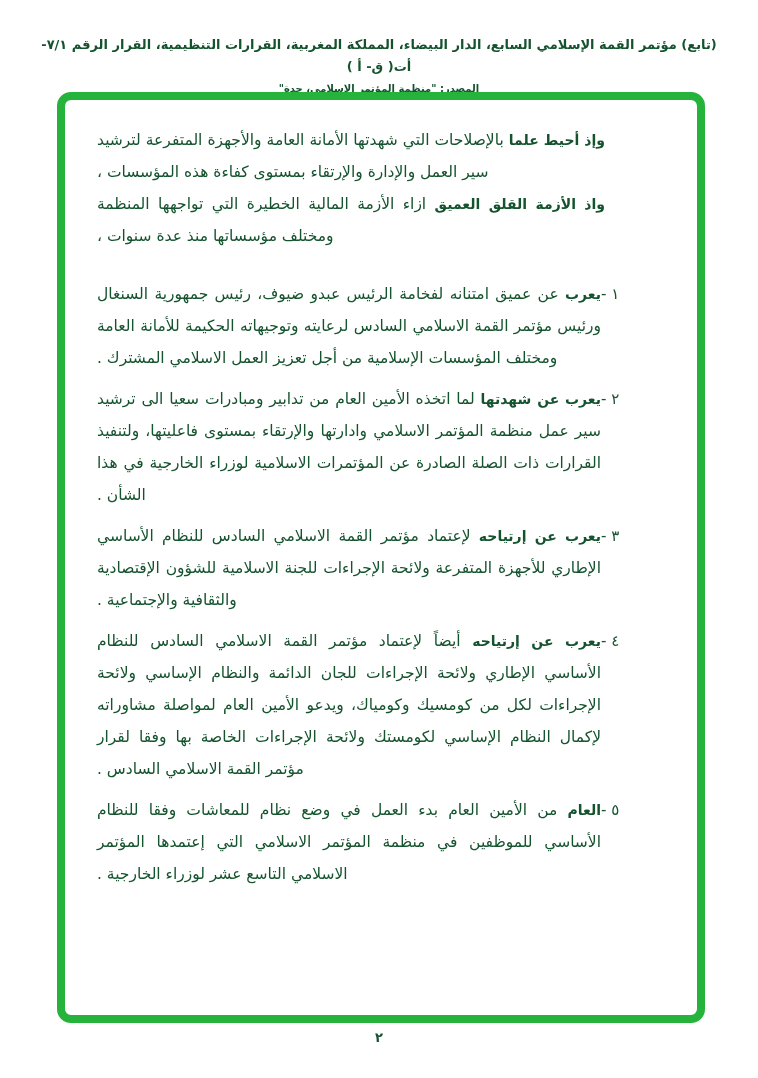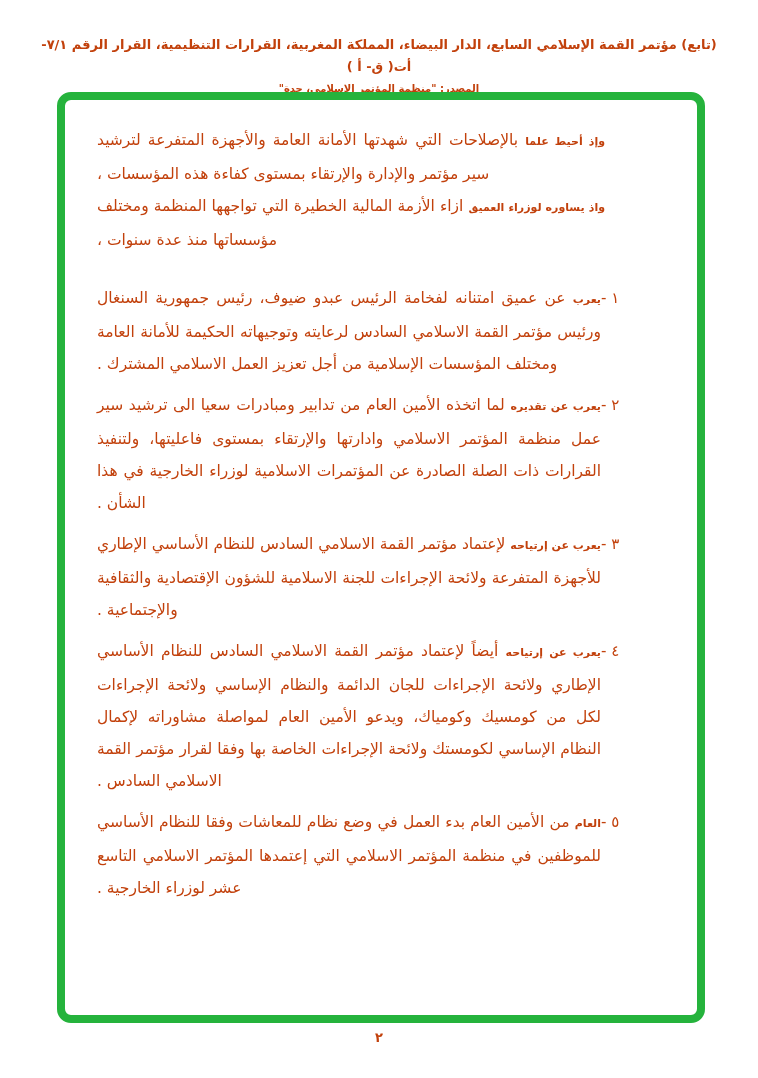--- a/index.html
+++ b/index.html
@@ -6,21 +6,21 @@
     margin: 0;
     padding: 0;
     background: #ffffff;
   }
   .page {
     position: relative;
     width: 758px;
     height: 1078px;
     background: #ffffff;
     font-family: "DejaVu Sans", sans-serif;
-    color: #c2410c;
+    color: #14532d;
     overflow: hidden;
   }
   .doc-header {
     position: absolute;
     top: 34px;
     left: 0;
     width: 758px;
     text-align: center;
     direction: rtl;
   }
@@ -54,21 +54,21 @@
     line-height: 32px;
     text-align: justify;
     text-align-last: left;
   }
   .box-content p {
     margin: 0;
     text-indent: 42px;
   }
   .lead {
     font-weight: bold;
-    font-size: 11px;
+    font-size: 14px;
   }
   .numbered-list {
     margin-top: 26px;
   }
   .list-item {
     display: flex;
     margin-bottom: 9px;
   }
   .item-marker {
     flex: 0 0 46px;
@@ -96,35 +96,35 @@
 <div class="page">
 
   <div class="doc-header">
     <div class="doc-header-line1">(تابع) مؤتمر القمة الإسلامي السابع، الدار البيضاء، المملكة المغربية، القرارات التنظيمية، القرار الرقم ٧/١- أت( ق- أ )</div>
     <div class="doc-header-line2">المصدر: "منظمة المؤتمر الإسلامي، جدة"</div>
   </div>
 
   <div class="decision-box" style="border-color: rgb(37, 179, 60);">
     <div class="box-content">
 
-      <p><span class="lead">وإذ أحيط علما</span> <span>بالإصلاحات التي شهدتها الأمانة العامة والأجهزة المتفرعة لترشيد سير مؤتمر والإدارة والإرتقاء بمستوى كفاءة هذه المؤسسات ،</span></p>
+      <p><span class="lead">وإذ أحيط علما</span> <span>بالإصلاحات التي شهدتها الأمانة العامة والأجهزة المتفرعة لترشيد سير العمل والإدارة والإرتقاء بمستوى كفاءة هذه المؤسسات ،</span></p>
 
-      <p><span class="lead">واذ يساوره لوزراء العميق</span> <span>ازاء الأزمة المالية الخطيرة التي تواجهها المنظمة ومختلف مؤسساتها منذ عدة سنوات ،</span></p>
+      <p><span class="lead">واذ الأزمة القلق العميق</span> <span>ازاء الأزمة المالية الخطيرة التي تواجهها المنظمة ومختلف مؤسساتها منذ عدة سنوات ،</span></p>
 
 
       <div class="numbered-list">
 
         <div class="list-item">
           <div class="item-marker">١ -</div>
           <div class="item-body"><span class="lead">يعرب</span> <span>عن عميق امتنانه لفخامة الرئيس عبدو ضيوف، رئيس جمهورية السنغال ورئيس مؤتمر القمة الاسلامي السادس لرعايته وتوجيهاته الحكيمة للأمانة العامة ومختلف المؤسسات الإسلامية من أجل تعزيز العمل الاسلامي المشترك .</span></div>
         </div>
 
         <div class="list-item">
           <div class="item-marker">٢ -</div>
-          <div class="item-body"><span class="lead">يعرب عن تقديره</span> <span>لما اتخذه الأمين العام من تدابير ومبادرات سعيا الى ترشيد سير عمل منظمة المؤتمر الاسلامي وادارتها والإرتقاء بمستوى فاعليتها، ولتنفيذ القرارات ذات الصلة الصادرة عن المؤتمرات الاسلامية لوزراء الخارجية في هذا الشأن .</span></div>
+          <div class="item-body"><span class="lead">يعرب عن شهدتها</span> <span>لما اتخذه الأمين العام من تدابير ومبادرات سعيا الى ترشيد سير عمل منظمة المؤتمر الاسلامي وادارتها والإرتقاء بمستوى فاعليتها، ولتنفيذ القرارات ذات الصلة الصادرة عن المؤتمرات الاسلامية لوزراء الخارجية في هذا الشأن .</span></div>
         </div>
 
         <div class="list-item">
           <div class="item-marker">٣ -</div>
           <div class="item-body"><span class="lead">يعرب عن إرتياحه</span> <span>لإعتماد مؤتمر القمة الاسلامي السادس للنظام الأساسي الإطاري للأجهزة المتفرعة ولائحة الإجراءات للجنة الاسلامية للشؤون الإقتصادية والثقافية والإجتماعية .</span></div>
         </div>
 
         <div class="list-item">
           <div class="item-marker">٤ -</div>
           <div class="item-body"><span class="lead">يعرب عن إرتياحه</span> <span>أيضاً لإعتماد مؤتمر القمة الاسلامي السادس للنظام الأساسي الإطاري ولائحة الإجراءات للجان الدائمة والنظام الإساسي ولائحة الإجراءات لكل من كومسيك وكومياك، ويدعو الأمين العام لمواصلة مشاوراته لإكمال النظام الإساسي لكومستك ولائحة الإجراءات الخاصة بها وفقا لقرار مؤتمر القمة الاسلامي السادس .</span></div>

